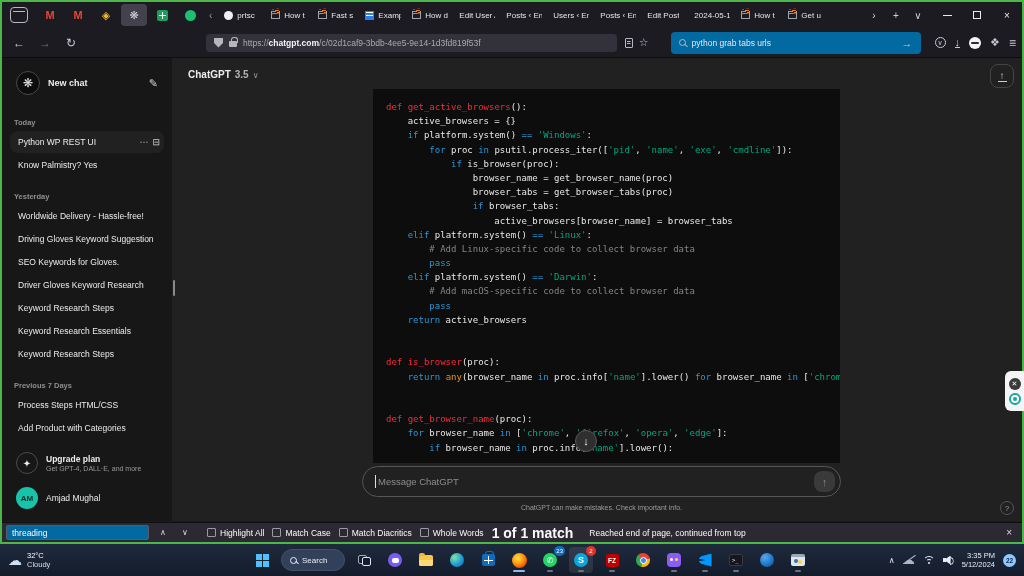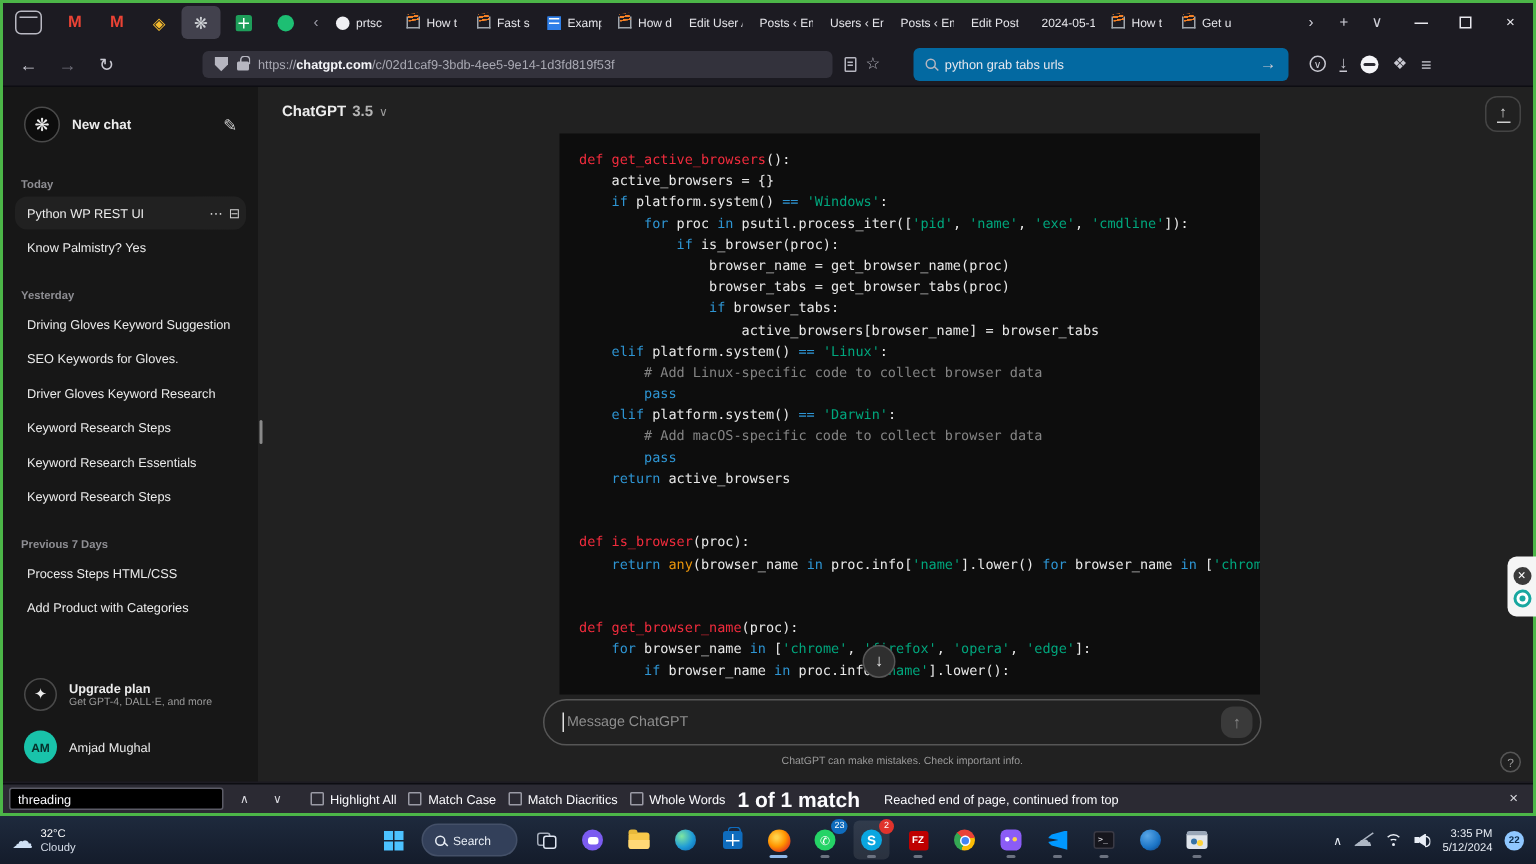--- a/index.html
+++ b/index.html
@@ -42,21 +42,21 @@
   .tab-ctl { display:flex; align-items:center; gap:2px; color:#cfcfd8; }
   .tbtn { width:20px; height:20px; display:flex; align-items:center; justify-content:center; font-size:10px; border-radius:4px; }
   .win-ctl { display:flex; align-items:center; margin-left:4px; }
   .wbtn { width:30px; height:24px; display:flex; align-items:center; justify-content:center; color:#e8e8ee; font-size:10px; }
   .wbtn .maxbox { width:8px; height:8px; border:1.2px solid #e8e8ee; }
   .wbtn .minline { width:9px; border-bottom:1.2px solid #e8e8ee; }
 
   .navbar { height:30px; display:flex; align-items:center; background:#1c1b22; padding:0 6px; gap:4px; border-bottom:1px solid #0d0d12; }
   .nbtn { width:22px; height:22px; display:flex; align-items:center; justify-content:center; color:#c9c9d2; font-size:12px; border-radius:4px; }
   .nbtn.dim { color:#6f6f7a; }
-  .urlbar { flex:1; max-width:420px; height:18px; margin-left:49px; background:#33323c; border-radius:4px;
+  .urlbar { flex:1; max-width:420px; height:18px; margin-left:120px; background:#33323c; border-radius:4px;
     display:flex; align-items:center; padding:0 8px; gap:6px;text-align:center; }
   .shield { width:9px; height:10px; background:#b6b6c0; clip-path:polygon(0 0,100% 0,100% 55%,50% 100%,0 55%); }
   .lock { width:8px; height:6px; background:#b6b6c0; border-radius:1px; position:relative; margin-top:3px; }
   .lock:before { content:""; position:absolute; left:1.5px; top:-4px; width:5px; height:5px; border:1.3px solid #b6b6c0; border-bottom:none; border-radius:3px 3px 0 0; }
   .url-text { font-size:8.5px; color:#a9a9b3; white-space:nowrap; overflow:hidden; }
   .url-text b { color:#f4f4f8; font-weight:bold; }
   .pagetools { display:flex; align-items:center; gap:6px; margin-left:4px; color:#b6b6c0; }
   .reader { width:8px; height:10px; border:1px solid #b6b6c0; border-radius:1px;
     background:linear-gradient(#b6b6c0,#b6b6c0) 50% 30%/60% 1px no-repeat, linear-gradient(#b6b6c0,#b6b6c0) 50% 60%/60% 1px no-repeat; }
   .star { font-size:11px; color:#b6b6c0; }
@@ -136,21 +136,21 @@
   
   .edge-widget { position:absolute; right:0; top:371px; width:19px; height:40px; background:#f5f5f5;
     border-radius:6px 0 0 6px; z-index:70; display:flex; flex-direction:column; align-items:center; justify-content:center; gap:3px; }
   .ew-close { width:12px; height:12px; border-radius:50%; background:#3a3a3a; color:#fff; font-size:7px; display:flex; align-items:center; justify-content:center; }
   .ew-logo { width:12px; height:12px; border-radius:50%; border:2px solid #18a7a0; background:#fff; display:flex; align-items:center; justify-content:center; }
   .ew-logo i { width:4px; height:4px; border-radius:50%; background:#18a7a0; }
 
   
   .findbar { position:absolute; left:0; bottom:0; width:1020px; height:20px; background:#2b2a33; display:flex; align-items:center;
     padding:0 4px; gap:6px; color:#fbfbfe; border-top:1px solid #0d0d12; }
-  .find-input { width:143px; height:15px; background:#000000; border:1px solid #5b5b66; border-radius:2px; color:#fbfbfe;
+  .find-input { width:143px; height:15px; background:#0369a1; border:1px solid #5b5b66; border-radius:2px; color:#fbfbfe;
     font-size:8.5px; padding:0 5px; outline:none; font-family:inherit; }
   .fnav { width:16px; text-align:center; font-size:8px; color:#d8d8de; }
   .fb-opt { display:flex; align-items:center; gap:4px; font-size:8.5px; margin-left:8px; white-space:nowrap; }
   .cb { width:9px; height:9px; border:1px solid #9a9aa5; border-radius:1px; background:transparent; flex:none; }
   .fb-count { font-size:14px; margin-left:2px; white-space:nowrap;font-weight:bold; }
   .fb-status { font-size:8.5px; margin-left:10px; white-space:nowrap; }
   .fb-close { margin-left:auto; font-size:10px; color:#d8d8de; padding:0 6px; }
 
   
   .taskbar { position:absolute; left:0; top:544px; width:1024px; height:32px;
@@ -352,20 +352,21 @@
           <span class="compose-ic">✎</span>
         </div>
         <div class="side-list">
             <div class="sec-label">Today</div>
             <div class="side-item active">Python WP REST UI<span class="item-icons">
                 <span>⋯</span>
                 <span>⊟</span>
               </span></div>
             <div class="side-item">Know Palmistry? Yes</div>
             <div class="sec-label">Yesterday</div>
+            <div class="side-item">Worldwide Delivery - Hassle-free!</div>
             <div class="side-item">Driving Gloves Keyword Suggestion</div>
             <div class="side-item">SEO Keywords for Gloves.</div>
             <div class="side-item">Driver Gloves Keyword Research</div>
             <div class="side-item">Keyword Research Steps</div>
             <div class="side-item">Keyword Research Essentials</div>
             <div class="side-item">Keyword Research Steps</div>
             <div class="sec-label">Previous 7 Days</div>
             <div class="side-item">Process Steps HTML/CSS</div>
             <div class="side-item">Add Product with Categories</div>
           </div>

